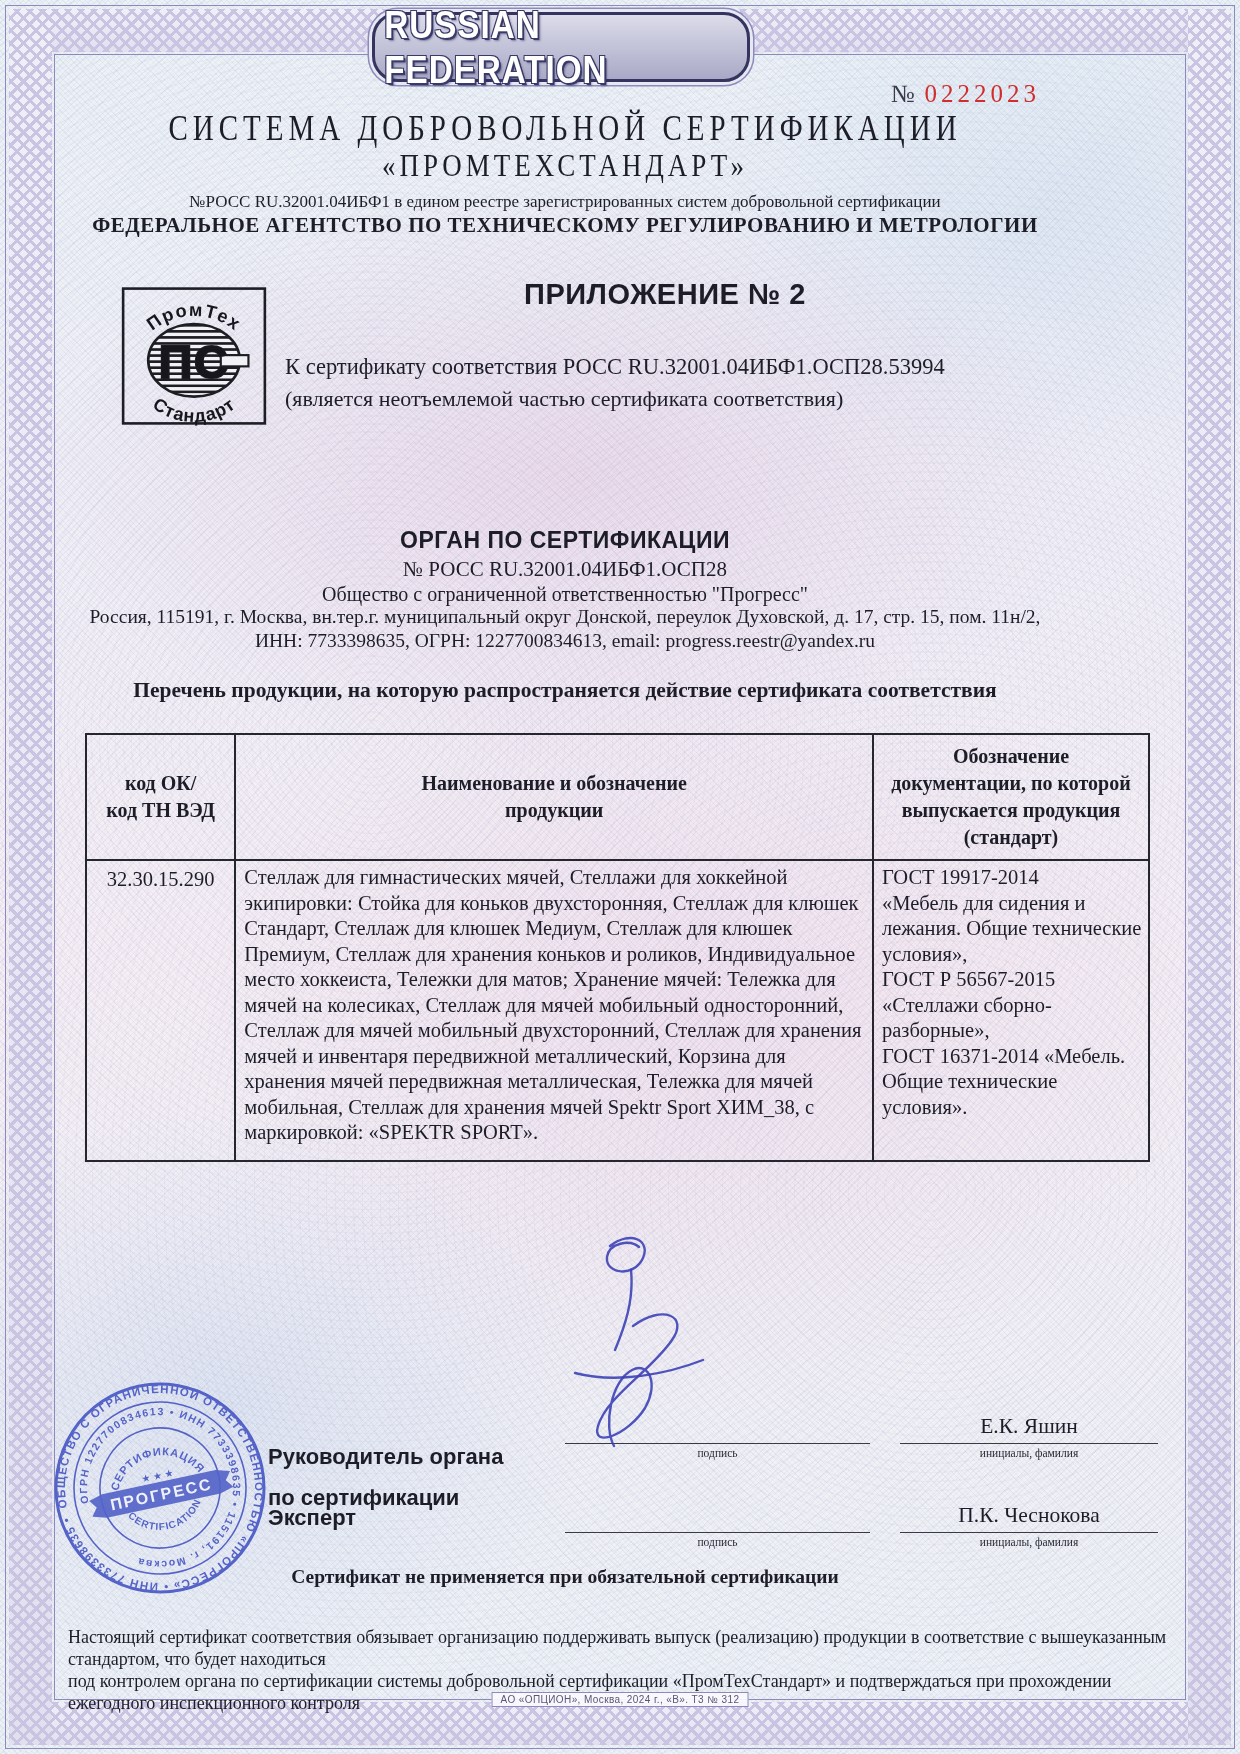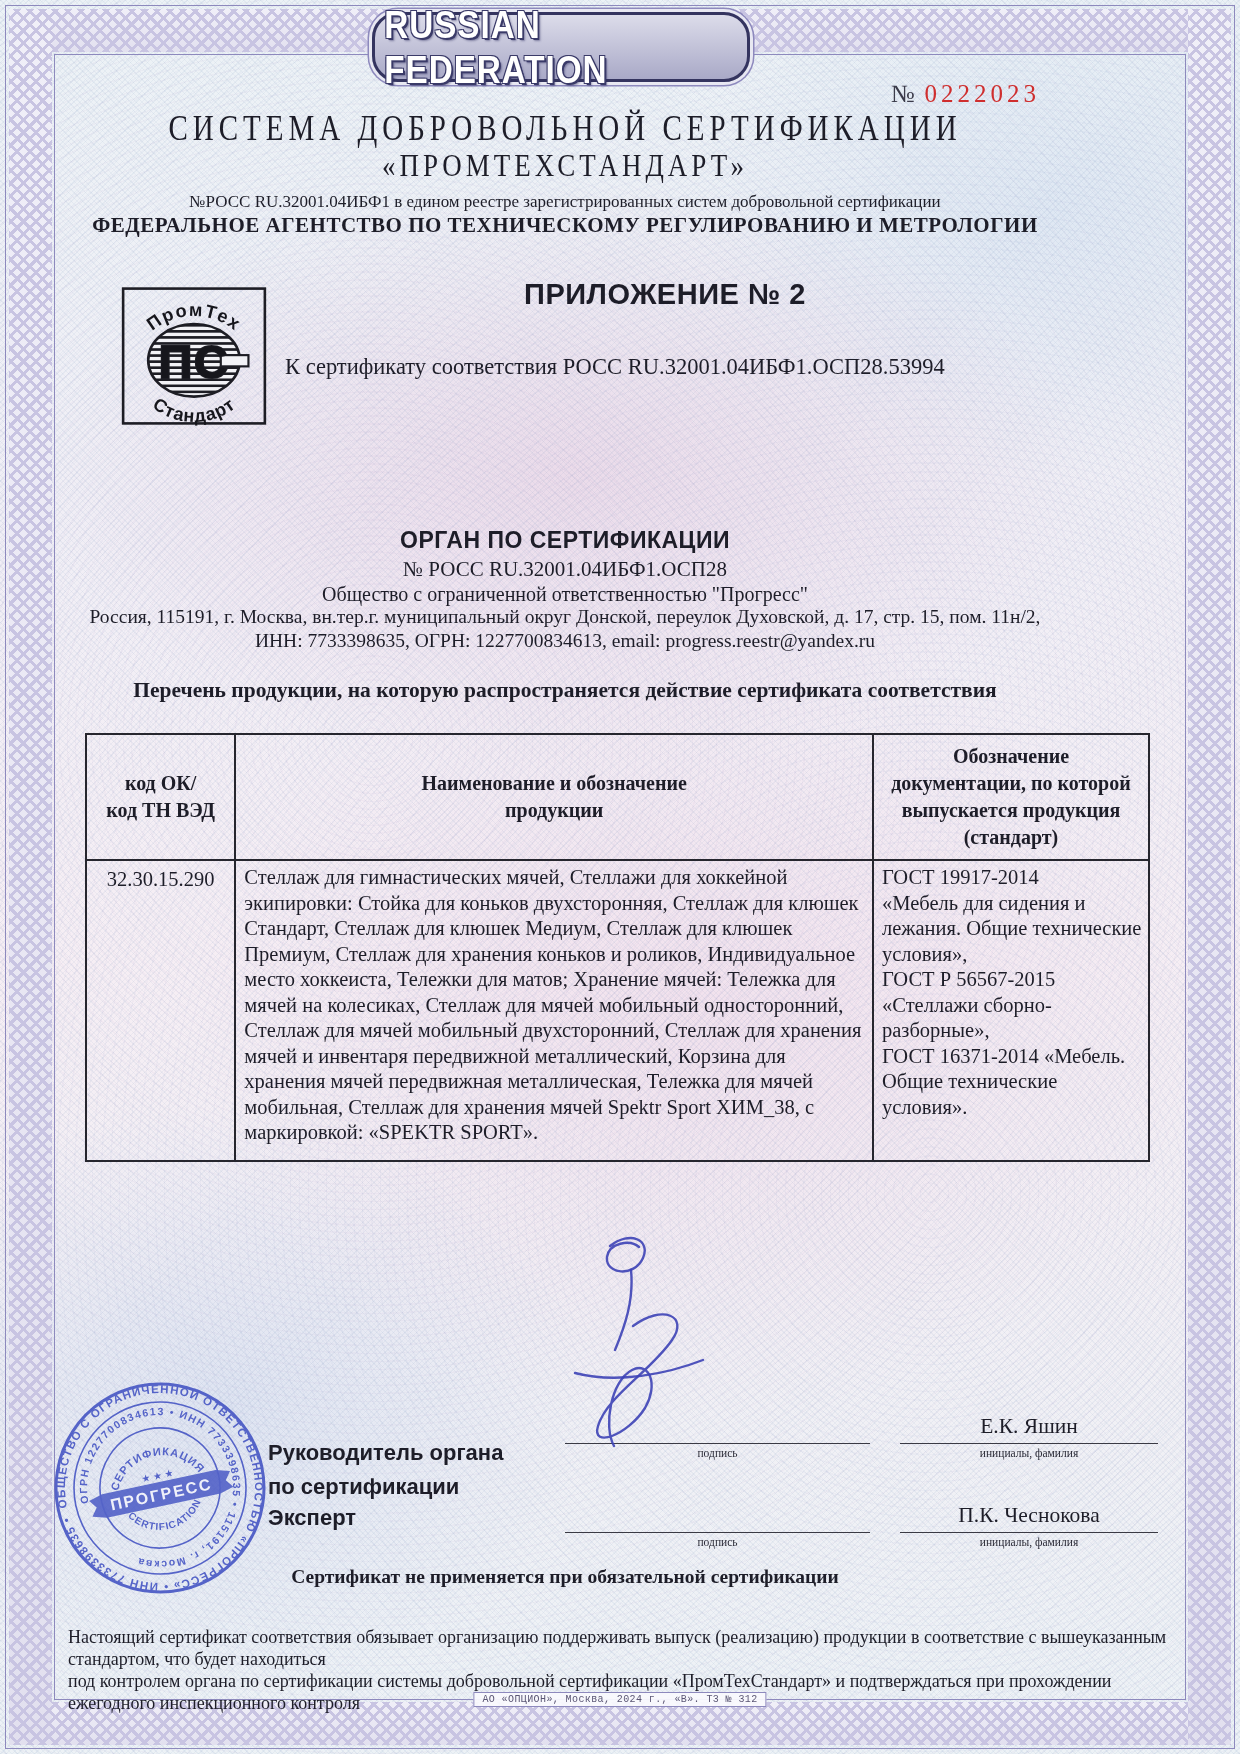--- a/index.html
+++ b/index.html
@@ -68,42 +68,42 @@
   table.prod{position:absolute;left:85px;top:733px;width:1065px;border-collapse:collapse;
     font-size:20.5px;line-height:25.5px;}
   table.prod th,table.prod td{border:2px solid #26262e;vertical-align:top;background:transparent;}
   table.prod th{font-weight:bold;font-size:20px;line-height:27px;text-align:center;vertical-align:middle;height:120px;padding:2px 6px;}
   td.c-code{width:145px;text-align:center;padding:6px 2px;}
   td.c-name{width:644px;padding:4px 6px 14px 8px;}
   td.c-docs{width:268px;padding:4px 4px 10px 8px;}
   .preline{white-space:pre-line;margin-top:28px;}
   
   .sig-role1{position:absolute;left:268px;top:1408px;font-family:"Liberation Sans","DejaVu Sans",sans-serif;
-    font-weight:bold;font-size:22px;line-height:34px;}
+    font-weight:bold;font-size:22px;line-height:41px;}
   .sig-role2{position:absolute;left:268px;top:1505px;font-family:"Liberation Sans","DejaVu Sans",sans-serif;
     font-weight:bold;font-size:22px;}
   .line{position:absolute;border-bottom:1.5px solid #3a3a44;}
   .ln-s1{left:565px;top:1443px;width:305px;}
   .ln-n1{left:900px;top:1443px;width:258px;}
   .ln-s2{left:565px;top:1532px;width:305px;}
   .ln-n2{left:900px;top:1532px;width:258px;}
   .cap{position:absolute;font-size:11.5px;color:#2c2c38;text-align:center;}
   .cap-s1{left:565px;top:1447px;width:305px;}
   .cap-n1{left:900px;top:1447px;width:258px;}
   .cap-s2{left:565px;top:1536px;width:305px;}
   .cap-n2{left:900px;top:1536px;width:258px;}
   .nm{position:absolute;font-size:21.5px;text-align:center;}
   .nm1{left:900px;top:1414px;width:258px;}
   .nm2{left:900px;top:1503px;width:258px;}
   .mand-note{position:absolute;left:60px;top:1566px;width:1010px;text-align:center;font-size:19.5px;font-weight:bold;}
   
   .foot{position:absolute;left:68px;top:1598px;width:1104px;text-align:left;
     font-size:18px;font-weight:normal;line-height:22px;}
   .imprint{position:absolute;left:50%;transform:translateX(-50%);top:1692px;
-    font-family:Liberation Mono, monospace;font-size:10px;color:#5a5674;
+    font-family:Liberation Sans, sans-serif;font-size:10px;color:#5a5674;
     background:rgba(249,249,253,.95);border:1px solid #8d89bd;padding:1px 8px;letter-spacing:.4px;z-index:5;}
   
   .stamp{position:absolute;left:30px;top:1358px;transform:rotate(-12deg);opacity:.88;z-index:3;}
   .st{fill:none;stroke:#4252c3;}
   .thick{stroke-width:3;}
   .thin{stroke-width:1.6;}
   .stamp-text{fill:#4252c3;font-family:"Liberation Sans","DejaVu Sans",sans-serif;font-weight:bold;}
   .t11{font-size:11.5px;letter-spacing:1.2px;}
   .t10{font-size:10.5px;letter-spacing:1.5px;}
   .sig-art{position:absolute;left:535px;top:1228px;z-index:4;}
@@ -152,20 +152,21 @@
     <rect x="116" y="80" width="32" height="13" fill="#f2f2f6" stroke="#1d1d24" stroke-width="2.5"></rect>
     <text x="85" y="106" text-anchor="middle" font-size="54" font-family="Liberation Sans, DejaVu Sans, sans-serif" fill="#f2f2f6" stroke="#1d1d24" stroke-width="2.5" style="paint-order:stroke" letter-spacing="2">ПС</text>
     <text font-size="21" font-family="Liberation Sans, DejaVu Sans, sans-serif" letter-spacing="1">
       <textPath href="#larcB" startOffset="50%" text-anchor="middle">Стандарт</textPath>
     </text>
   </svg>
 
   <div class="annex">
     <div class="a-title">ПРИЛОЖЕНИЕ № 2</div>
     <div class="a-ref">К сертификату соответствия РОСС RU.32001.04ИБФ1.ОСП28.53994</div>
+    <div class="a-note">(является неотъемлемой частью сертификата соответствия)</div>
   </div>
 
   <div class="cblock org-h">ОРГАН ПО СЕРТИФИКАЦИИ</div>
   <div class="cblock org-no">№ РОСС RU.32001.04ИБФ1.ОСП28</div>
   <div class="cblock org-co">Общество с ограниченной ответственностью "Прогресс"</div>
   <div class="cblock org-ad">Россия, 115191, г. Москва, вн.тер.г. муниципальный округ Донской, переулок Духовской, д. 17, стр. 15, пом. 11н/2,</div>
   <div class="cblock org-ct">ИНН: 7733398635, ОГРН: 1227700834613, email: progress.reestr@yandex.ru</div>
 
   <div class="cblock prod-h">Перечень продукции, на которую распространяется действие сертификата соответствия</div>
   <table class="prod">

